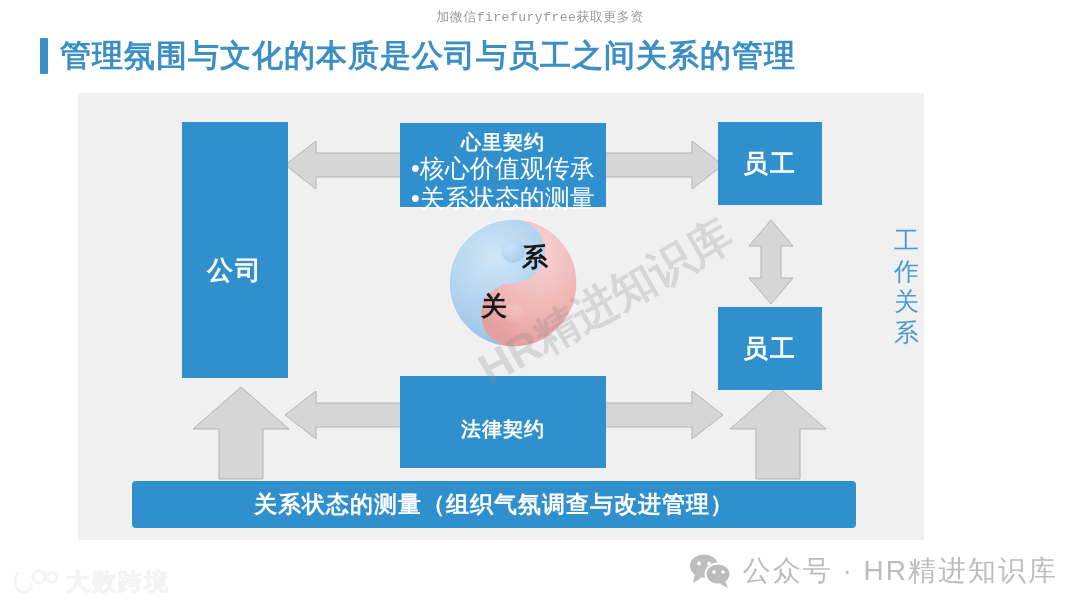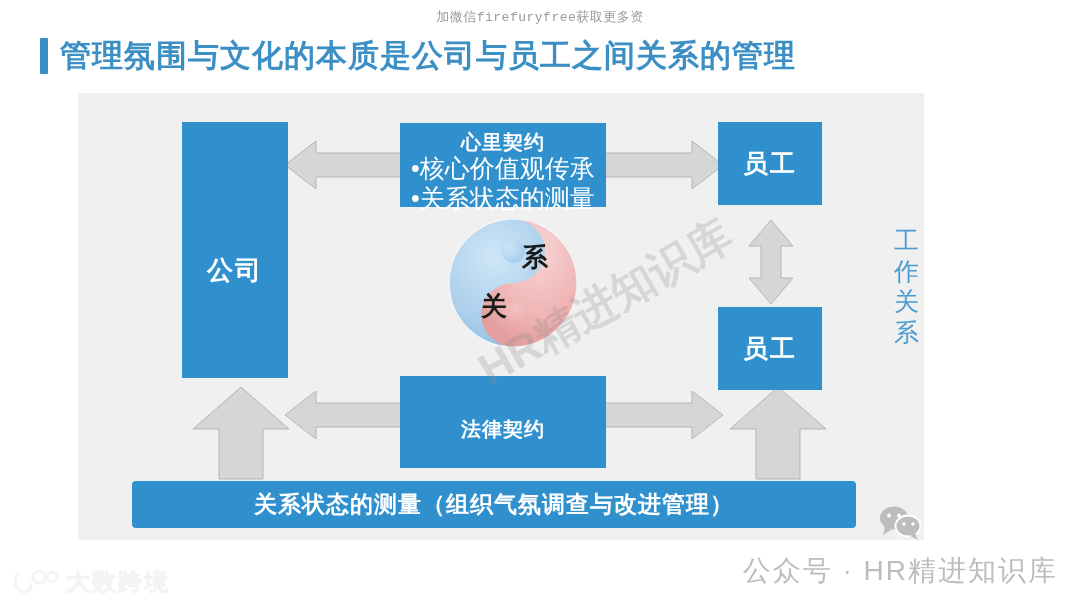--- a/index.html
+++ b/index.html
@@ -247,21 +247,20 @@
   }
 
   
   .wechat-credit {
     position: absolute;
     right: 22px;
     bottom: 18px;
     display: flex;
     align-items: center;
     gap: 12px;
-    flex-direction: column;
   }
   .wechat-icon { display: block; }
   .wechat-text {
     font-size: 28px;
     color: #bdbdbd;
     letter-spacing: 2px;
     white-space: nowrap;
   }
 </style>
 </head>

